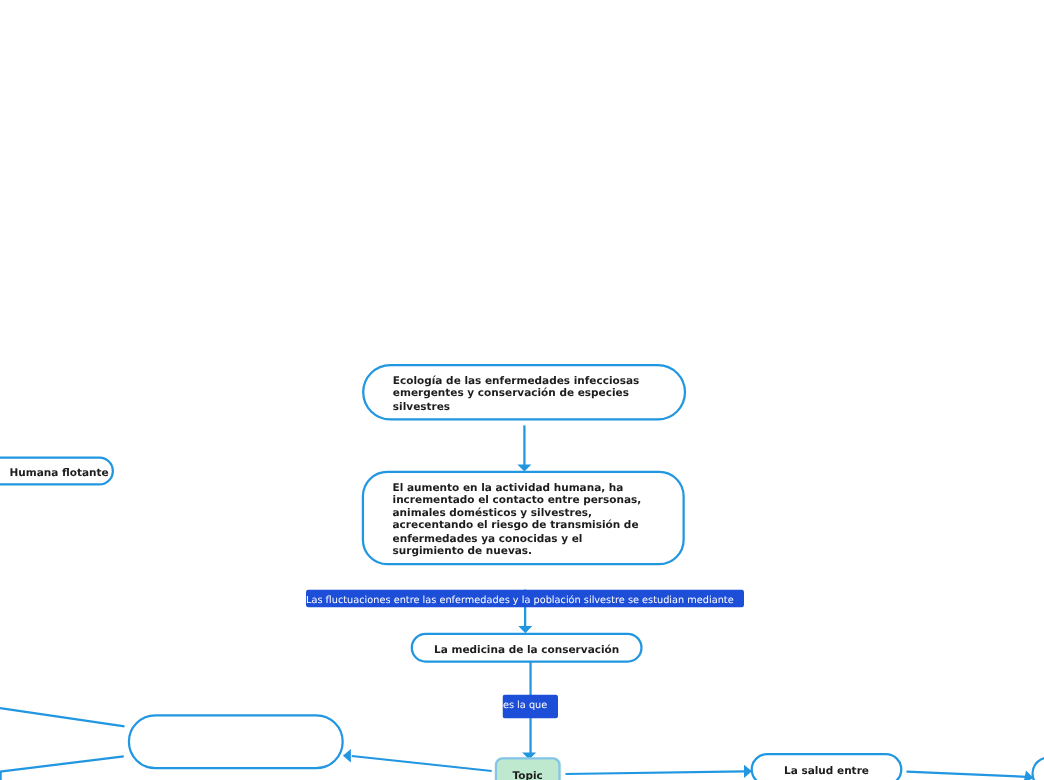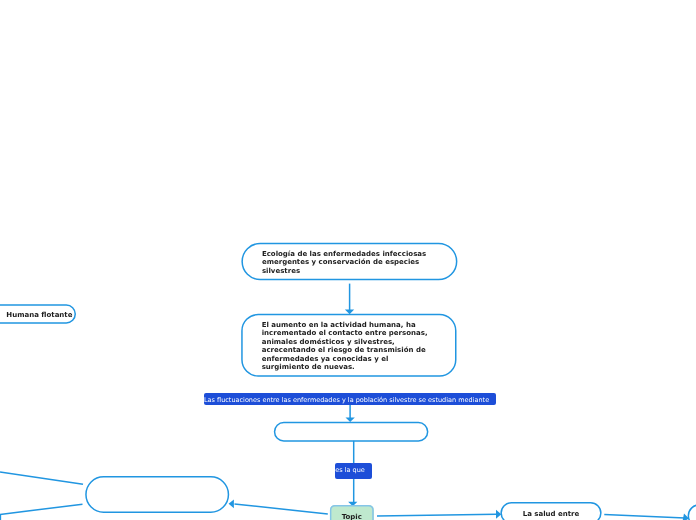--- a/index.html
+++ b/index.html
@@ -54,20 +54,23 @@
   </div>
 
   <div class="node" style="left:241.2px;top:313.8px;width:215.3px;height:80px;padding:6.2px 25px 0 19.5px;border-radius:17px;">
     <span class="txt">El aumento en la actividad humana, ha incrementado el contacto entre personas, animales domésticos y silvestres, acrecentando el riesgo de transmisión de enfermedades ya conocidas y el surgimiento de nuevas.</span>
   </div>
 
   <div class="label" style="left:204px;top:393.3px;width:291.6px;height:12.1px;">
     <span>Las fluctuaciones entre las enfermedades y la población silvestre se estudian mediante</span>
   </div>
 
+  <div class="node" style="left:273.8px;top:421.8px;width:154.6px;height:20px;padding:6.0px 0 0 0;text-align:center;">
+    <span class="txt">La medicina de la conservación</span>
+  </div>
 
   <div class="label" style="left:335.3px;top:463.3px;width:36.6px;height:16px;line-height:15.2px;">
     <span>es la que</span>
   </div>
 
   <div class="node" style="left:329.9px;top:504.9px;width:43.8px;height:24px;background:#bfe9ce;border-radius:5px;padding:7.2px 0 0 0;text-align:center;">
     <span class="txt">Topic</span>
   </div>
 
 

